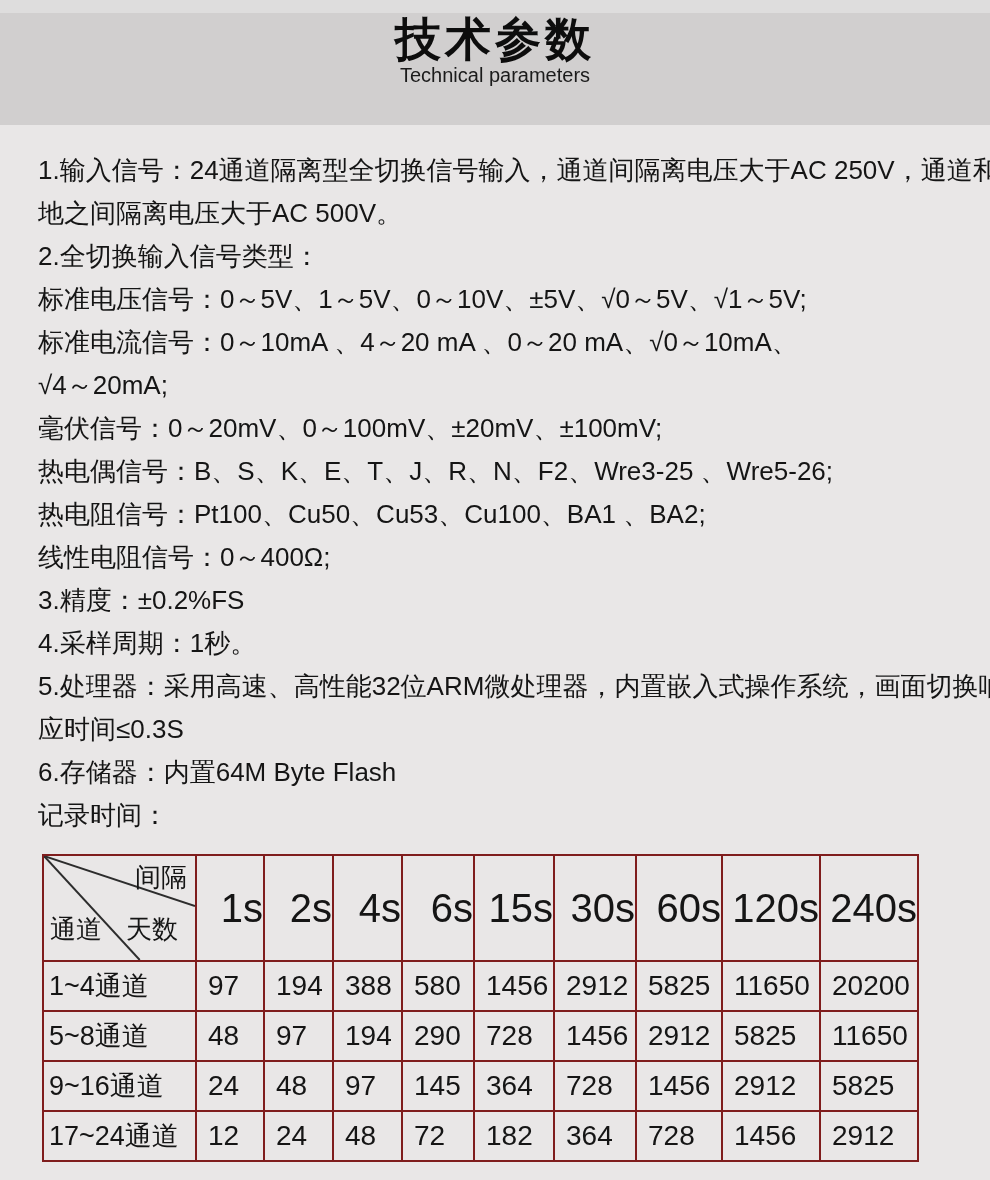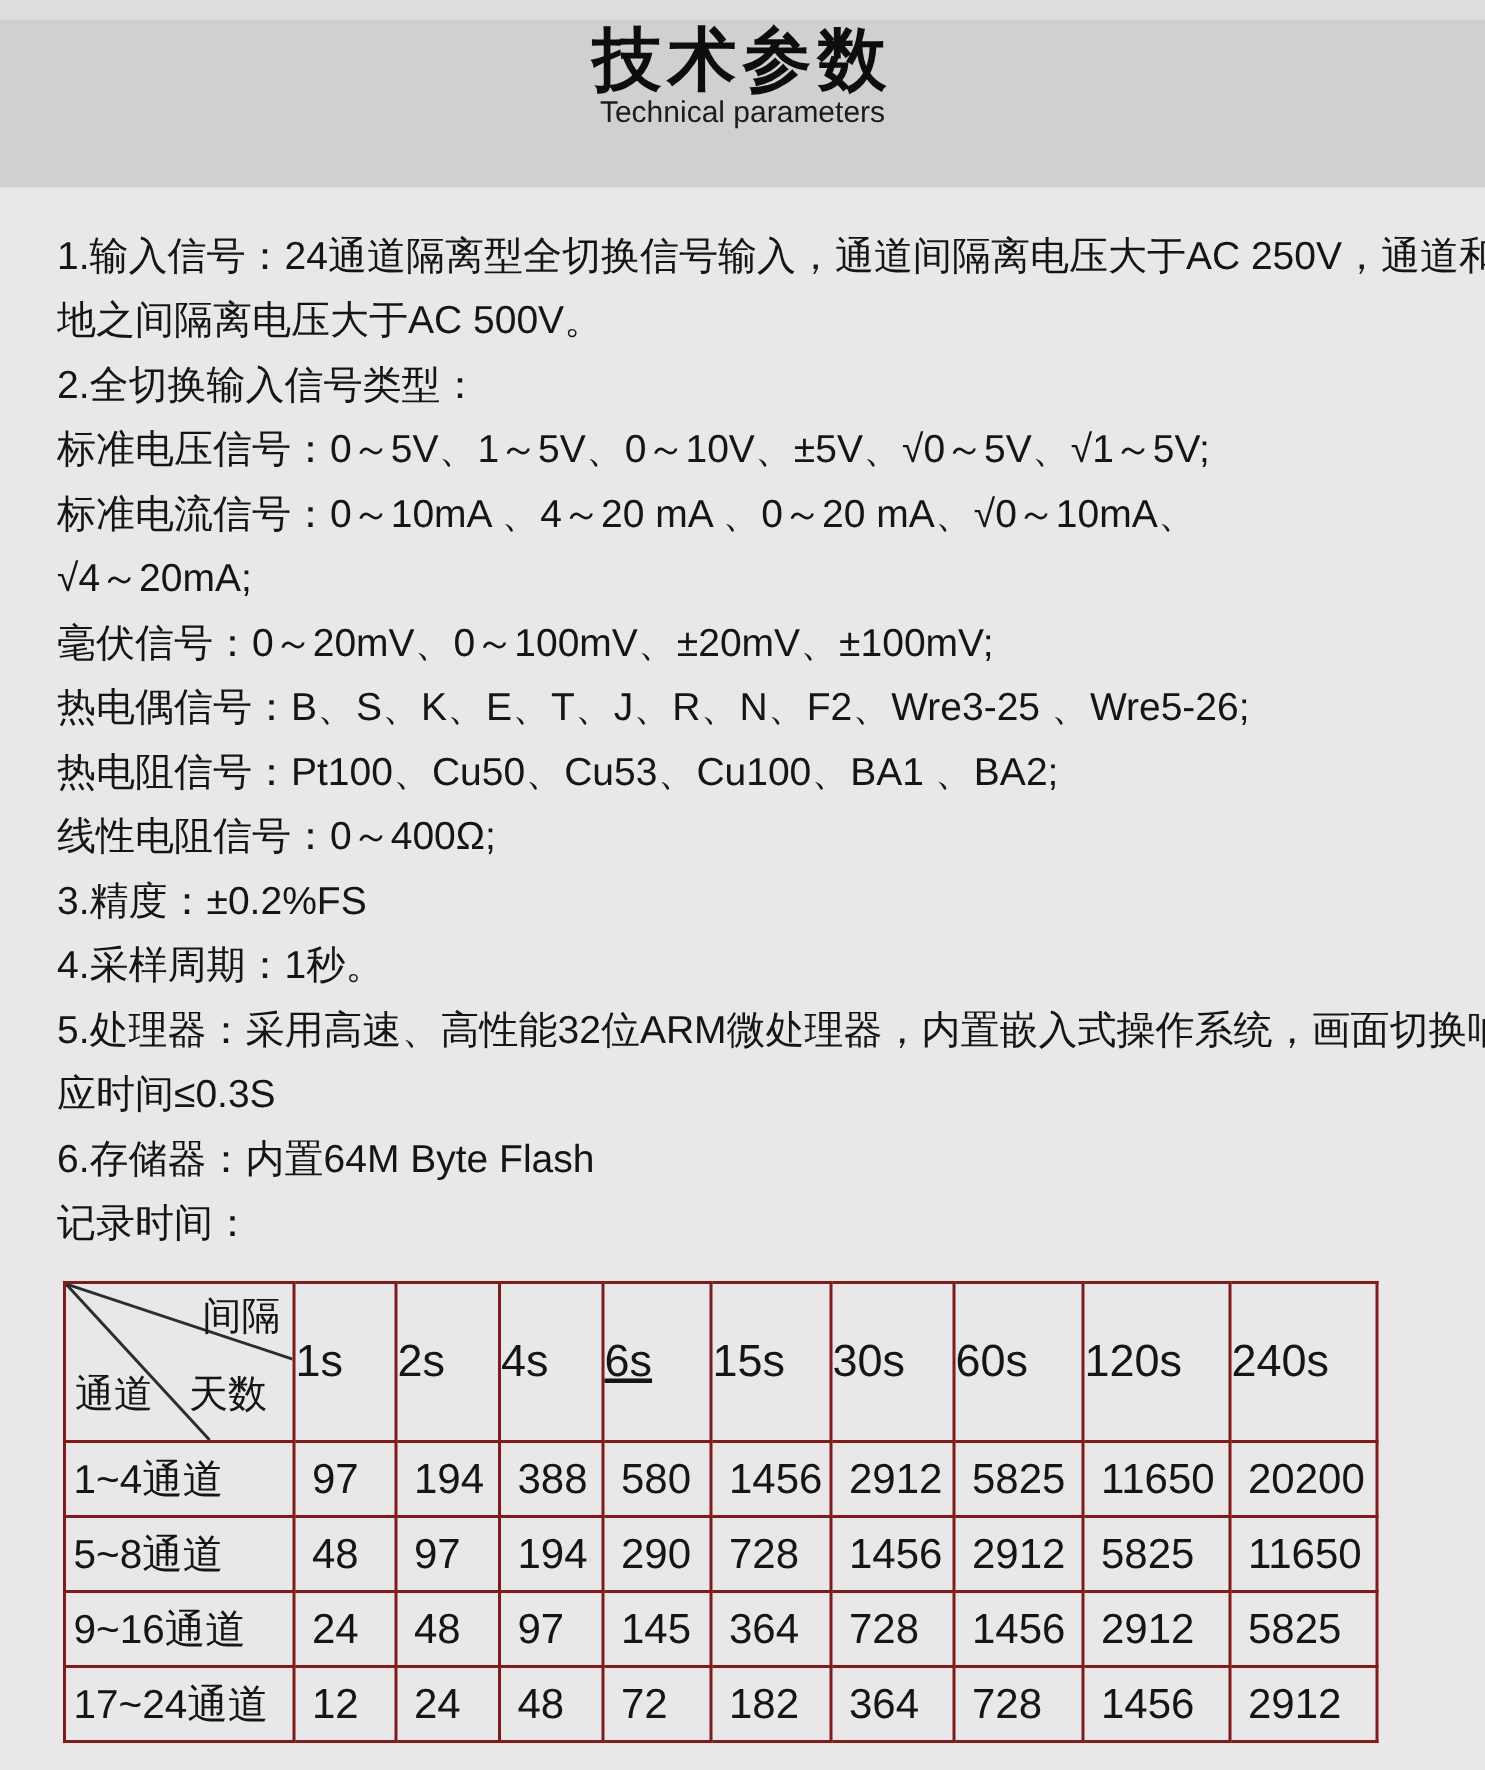--- a/index.html
+++ b/index.html
@@ -74,22 +74,22 @@
     position: absolute;
     top: 56px; left: 82px;
     font-size: 26px;
   }
   .corner-channel {
     position: absolute;
     top: 56px; left: 6px;
     font-size: 26px;
   }
   .interval-th {
-    font-size: 30px;
-    text-align: left;
+    font-size: 40px;
+    text-align: right;
     height: 106px;
     vertical-align: middle;
   }
   tr.data-row { height: 50px; }
   .row-label {
     font-size: 27px;
     text-align: left;
     padding-left: 5px;
     white-space: nowrap;
     vertical-align: middle;
@@ -142,21 +142,21 @@
               <line x1="0" y1="0" x2="153" y2="51" stroke="#2d2d2d" stroke-width="2"></line>
               <line x1="0" y1="0" x2="97" y2="106" stroke="#2d2d2d" stroke-width="2"></line>
             </svg>
             <span class="corner-interval">间隔</span>
             <span class="corner-days">天数</span>
             <span class="corner-channel">通道</span>
           </th>
         <th class="interval-th" style="width: 68px;">1s</th>
             <th class="interval-th" style="width: 69px; margin-left: 34px;">2s</th>
             <th class="interval-th" style="width: 69px;">4s</th>
-            <th class="interval-th" style="width: 72px; text-decoration: underline;">6s</th>
+            <th class="interval-th" style="width: 72px;">6s</th>
             <th class="interval-th" style="width: 80px;">15s</th>
             <th class="interval-th" style="width: 82px;">30s</th>
             <th class="interval-th" style="width: 86px;">60s</th>
             <th class="interval-th" style="width: 98px;">120s</th>
             <th class="interval-th" style="width: 98px;">240s</th>
           </tr>
       </thead>
       <tbody>
           <tr class="data-row">
             <td class="row-label">1~4通道</td>

